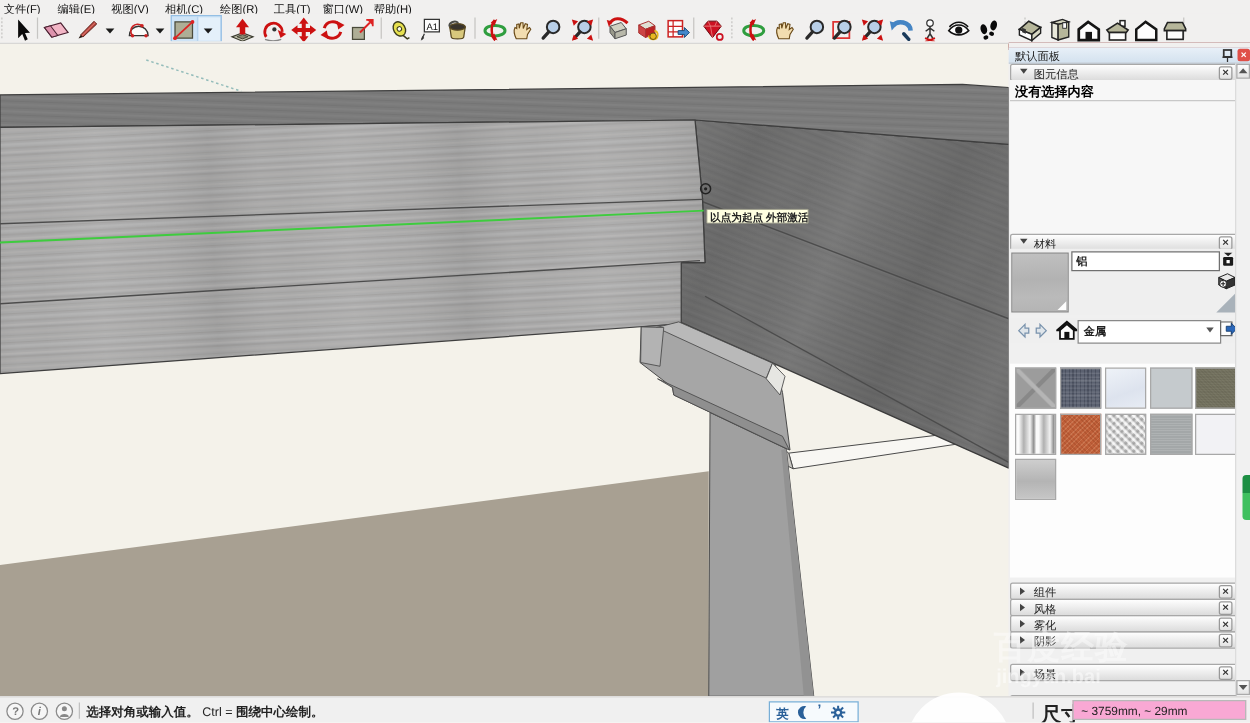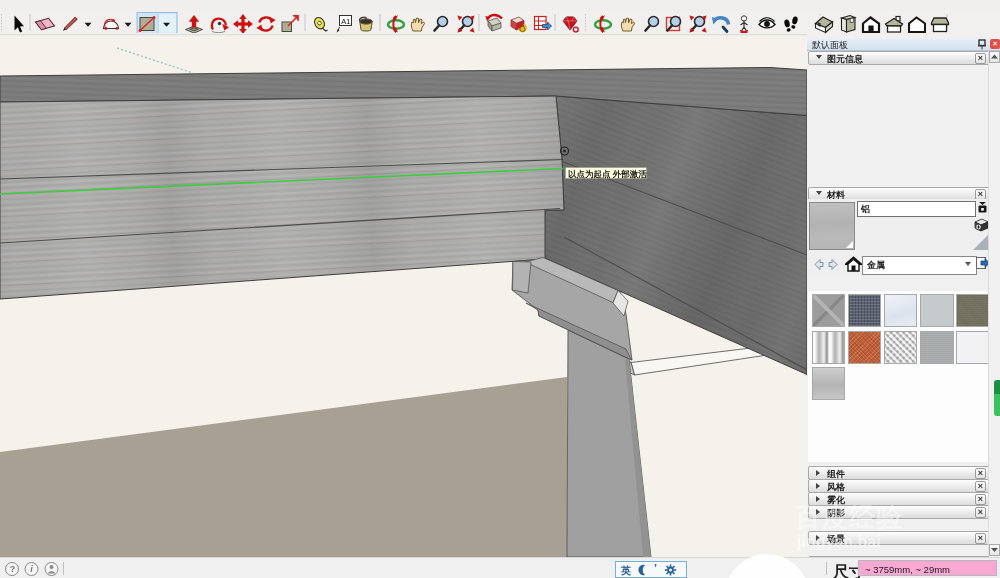--- a/index.html
+++ b/index.html
@@ -6,30 +6,40 @@
 #stage{position:relative;width:1000px;height:578px;background:#f0efee;overflow:hidden}
 .abs{position:absolute}
 #menubar{left:0;top:0;width:1000px;height:11px;background:#f1f0ef;font-size:9px;color:#111;white-space:nowrap}
 #menubar span{position:absolute;top:0.5px}
 #toolbar{left:0;top:11px;width:1000px;height:23px;background:#f1f0ef;border-bottom:6px solid #7f1d1d}
 #tbext{left:807px;top:34px;width:193px;height:4px;background:#f1f0ef}
 #canvas{left:0;top:33px;width:746px;height:524px}
 #panel{left:807px;top:38px;width:193px;height:519px;background:#f0f0f0;font-size:9px;color:#222}
 #statusbar{left:0;top:557px;width:1000px;height:21px;background:#f0f0f0;border-top:1px solid #d9d8d6}
 .hdr{position:absolute;left:1px;width:180px;height:12px;background:linear-gradient(#fefefe,#dcdcdc);border:1px solid #a8a8a8;border-radius:2px;color:#222}
-.hdr .cap{position:absolute;left:18px;top:1px;font-weight:bold;font-size:8.5px}
+.hdr .cap{position:absolute;left:18px;top:1px;font-weight:normal;font-size:8.5px}
 .hdr .tri{position:absolute;left:7px;top:3px;width:0;height:0}
 .tri-r{border-left:4px solid #444;border-top:3px solid transparent;border-bottom:3px solid transparent}
 .tri-d{border-top:4px solid #444;border-left:3px solid transparent;border-right:3px solid transparent}
 .xbtn{position:absolute;right:3px;top:1px;width:9px;height:9px;background:linear-gradient(#fff,#e2e2e2);border:1px solid #999;border-radius:2px;font-size:7px;line-height:8px;text-align:center;color:#333;font-weight:bold}
 .sw{position:absolute;width:33.4px;height:33px;border:1px solid #a8a8a8;box-sizing:border-box}
 #panel span{font-size:9px}
 </style></head>
 <body>
 <div id="stage">
+  <div class="abs" id="menubar">
+    <span style="left:3px">文件(F)</span>
+      <span style="left:46px">编辑(E)</span>
+      <span style="left:89px">视图(V)</span>
+      <span style="left:132px">相机(C)</span>
+      <span style="left:176px">绘图(R)</span>
+      <span style="left:219px">工具(T)</span>
+      <span style="left:258px">窗口(W)</span>
+      <span style="left:299px">帮助(H)</span>
+  </div>
   <div class="abs" id="toolbar"><svg width="1000" height="23" viewBox="0 0 1000 23">
         <defs>
 <g id="zoomicon">
             <circle cx="1.5" cy="-2.5" r="5" fill="#b8cfe8" stroke="#2a2a2a" stroke-width="1.6"></circle>
             <line x1="-2" y1="1.5" x2="-6.5" y2="6.5" stroke="#2a2a2a" stroke-width="2.6" stroke-linecap="round"></line>
           </g>
 <g id="panicon">
             <path d="M -5,7 C -7,3 -7,0 -6,-2 L -4.6,-1.2 L -4.6,-4.5 L -2.8,-4.9 L -2.6,-1.4 L -1.4,-5.8 L 0.4,-5.8 L 0.6,-1.2 L 2.2,-5 L 4,-4.4 L 3.4,-0.4 L 5.6,-2 L 6.6,-0.6 L 4,3.5 L 3.4,7 Z" fill="#f2ddb0" stroke="#6a4a18" stroke-width="0.9"></path>
           </g>
 <g id="orbiticon">
@@ -338,20 +348,24 @@
           <line x1="1" y1="6.8" x2="9" y2="6.8" stroke="#333" stroke-width="1.2"></line>
           <line x1="5" y1="7" x2="5" y2="10.5" stroke="#333" stroke-width="1"></line>
         </svg>
       <div class="abs" style="left:183px;top:1px;width:10px;height:10px;background:#e05048;border-radius:2px;color:#fff;font-size:8px;line-height:9px;text-align:center;font-weight:bold">×</div>
     </div>
     <div class="hdr" style="top:13px">
         <span class="tri tri-d"></span>
         <span class="cap">图元信息</span>
         <span class="xbtn">×</span>
       </div>
+    <div class="abs" style="left:1px;top:26px;width:180px;height:123px;background:#f7f7f7">
+      <div class="abs" style="left:4px;top:3px;font-size:10.5px;font-weight:bold;color:#000">没有选择内容</div>
+      <div class="abs" style="left:0;top:16px;width:180px;height:1px;background:#c8c8c8"></div>
+    </div>
     <div class="hdr" style="top:149px">
         <span class="tri tri-d"></span>
         <span class="cap">材料</span>
         <span class="xbtn">×</span>
       </div>
     <div class="abs" style="left:1px;top:161px;width:180px;height:53px;background:#efefef">
       <div class="abs" style="left:1px;top:3px;width:44px;height:46px;background:linear-gradient(178deg,#c0c0c0,#b2b2b2 45%,#bababa 75%,#b4b4b4);border:1px solid #8a8a8a"></div>
       <div class="abs" style="left:38px;top:42px;width:0;height:0;border-left:7px solid transparent;border-bottom:7px solid #fdfdfd"></div>
       <div class="abs" style="left:49px;top:2px;width:114px;height:13px;background:#fff;border:1px solid #707070;font-weight:bold;padding:1px 0 0 3px">铝</div>
       <div class="abs" style="left:169px;top:3px;width:11px;height:11px"><svg width="11" height="11">
@@ -443,20 +457,21 @@
           <circle cx="8" cy="8" r="6.5" fill="#f6f6f6"></circle>
           <circle cx="27.5" cy="8" r="6.5" fill="#f6f6f6"></circle>
           <circle cx="47.5" cy="8" r="6.5" fill="#f6f6f6"></circle>
         </g>
         <text x="5.8" y="11.4" font-size="9" font-weight="bold" fill="#777">?</text>
         <text x="26.2" y="11.4" font-size="9" font-weight="bold" font-style="italic" fill="#777">i</text>
         <circle cx="47.5" cy="6" r="2" fill="#888"></circle>
         <path d="M 44,12.5 C 44,9.5 51,9.5 51,12.5 Z" fill="#888"></path>
       </svg>
     <div class="abs" style="left:63px;top:4px;width:1px;height:13px;background:#c0c0c0"></div>
+    <div class="abs" style="left:69px;top:5px;font-size:10px;color:#222;font-weight:bold">选择对角或输入值。<span style="font-weight:normal;font-family:'Liberation Sans'">&nbsp;Ctrl = </span>围绕中心绘制。</div>
     <div class="abs" style="left:615px;top:3px;width:70px;height:15px;border:1px solid #78aed6;background:#f6fafd">
       <span class="abs" style="left:5px;top:1.5px;color:#2a6099;font-weight:bold;font-size:10px">英</span>
       <svg class="abs" style="left:20px;top:2px" width="14" height="12">
           <path d="M 9,1 A 5.2 5.2 0 1 0 9,11 A 6.5 6.5 0 0 1 9,1 Z" fill="#2a6099"></path>
         </svg>
       <span class="abs" style="left:38px;top:0px;color:#2a6099;font-weight:bold;font-size:11px">’</span>
       <svg class="abs" style="left:48px;top:2px" width="13" height="12">
           <g fill="#2a6099">
             <circle cx="6.5" cy="6" r="3.4"></circle>
             <circle cx="6.5" cy="6" r="1.5" fill="#f6fafd"></circle>

